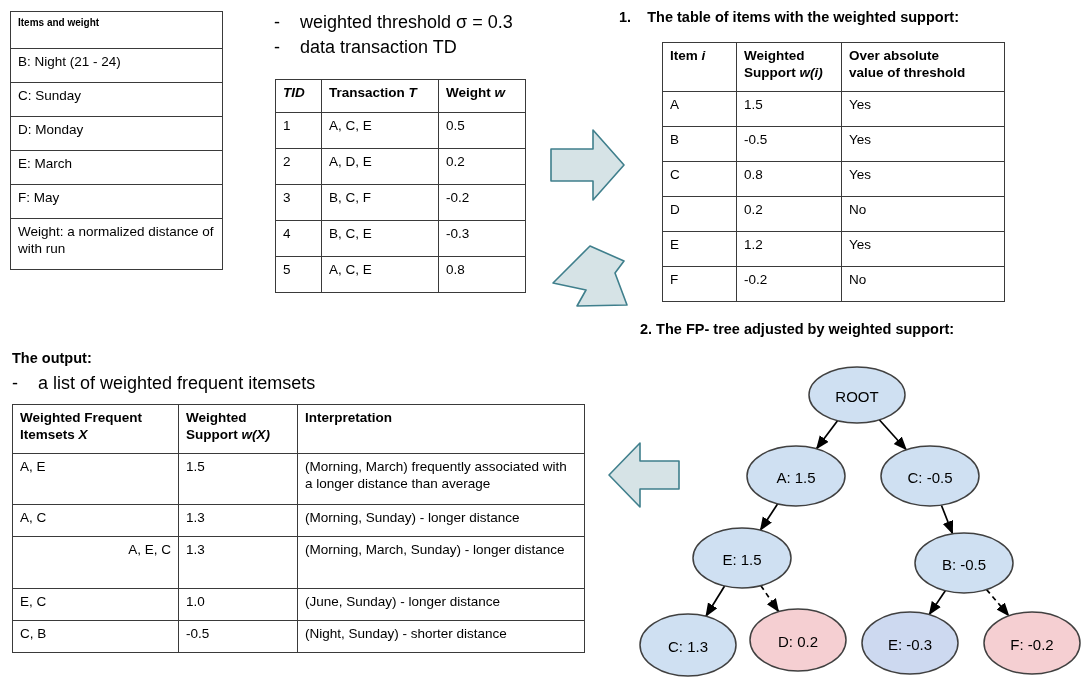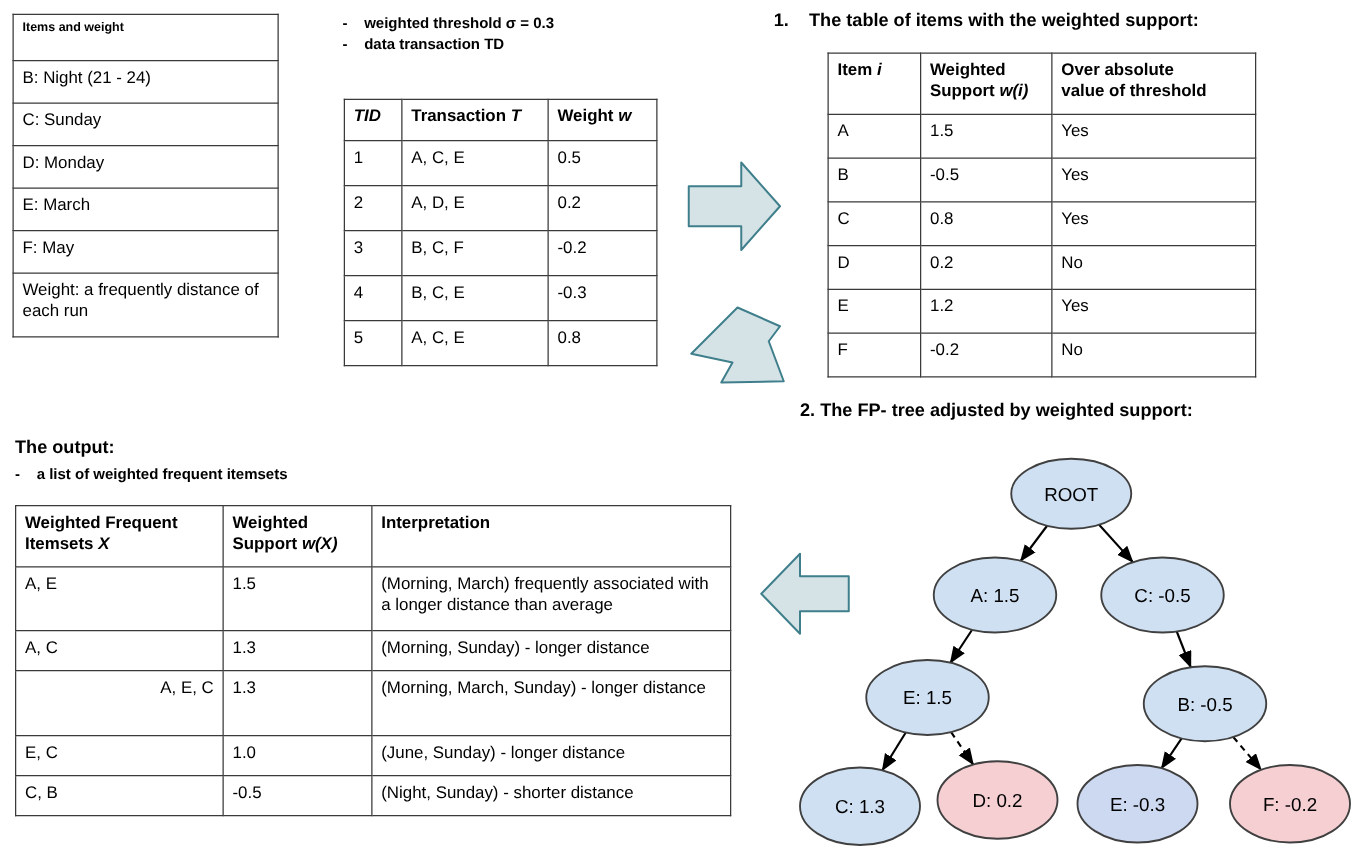--- a/index.html
+++ b/index.html
@@ -30,21 +30,21 @@
   table.grid th{font-weight:bold;}
   .it{font-style:italic;}
   
   .hdg{
     font-size:14.5px;
     font-weight:bold;
     line-height:1.35;
     white-space:pre;
   }
   .bullet-line{
-    font-size:12px;font-weight:bold;line-height:1.4;white-space:pre;
+    font-size:18px;font-weight:normal;line-height:1.4;white-space:pre;
   }
   
   .blockarrow{display:block;}
   
   #fp-tree{position:absolute;left:610px;top:352px;width:474px;height:337px;}
   #fp-tree svg{display:block;}
   .node-label{
     font-family:"Liberation Sans","DejaVu Sans",sans-serif;
     font-size:15px;
     fill:#000000;
@@ -70,21 +70,21 @@
       <tr>
           <td style="height:23px;">D: Monday</td>
         </tr>
       <tr>
           <td style="height:23px;">E: March</td>
         </tr>
       <tr>
           <td style="height:23px;">F: May</td>
         </tr>
       <tr>
-          <td style="height:40px;">Weight: a frequently distance of each run</td>
+          <td style="height:40px;">Weight: a normalized distance of with run</td>
         </tr>
     </tbody>
   </table>
 </div>
 
 <div class="abs" style="left:274px;top:8px;">
   <div class="bullet-line" style="margin-top:2px;">-    weighted threshold σ = 0.3</div>
   <div class="bullet-line">-    data transaction TD</div>
 </div>
 

